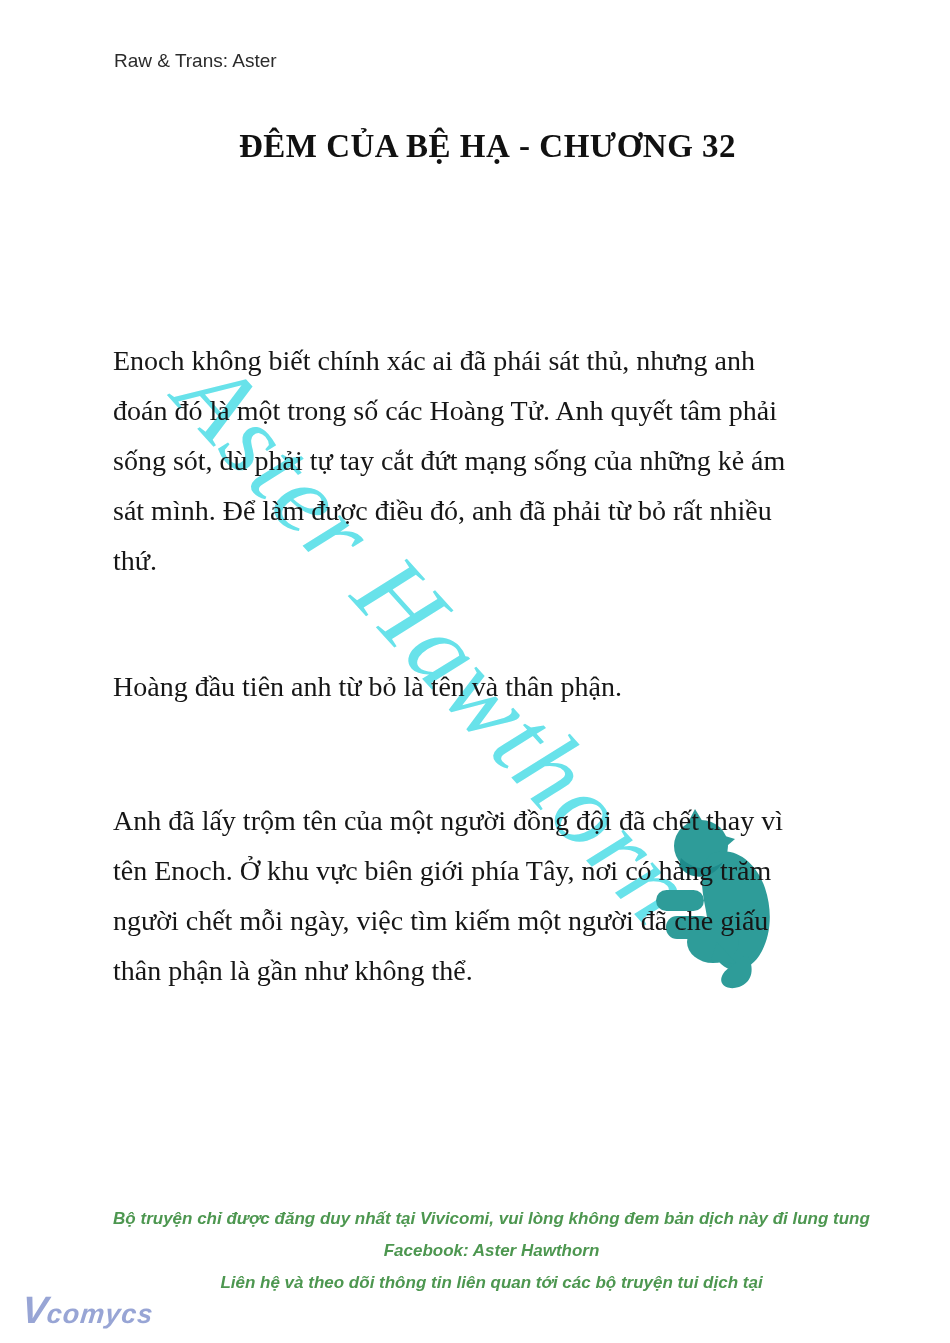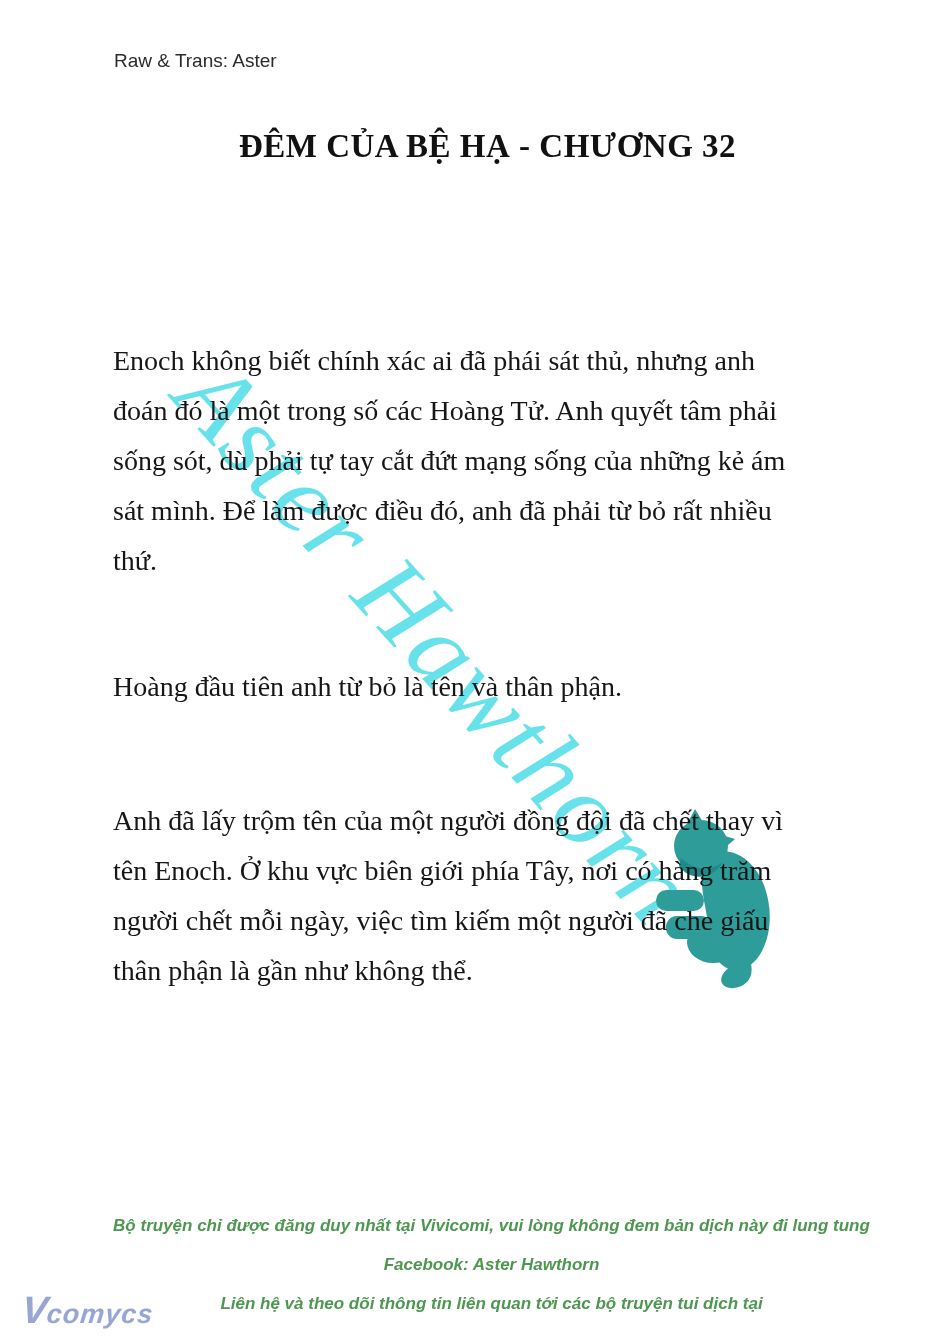--- a/index.html
+++ b/index.html
@@ -48,21 +48,21 @@
     z-index:0;
   }
   .footer{
     position:absolute;left:0;top:1202px;width:100%;
     text-align:center;z-index:2;
     font-family:"Liberation Sans", sans-serif;
     font-weight:bold;font-style:italic;
     font-size:17px;line-height:31px;
     color:var(--green,#4d9750);
   }
-  .footer div{margin:8px;padding-left:40px;}
+  .footer div{margin:1px;padding-left:40px;}
   .logo{
     position:absolute;left:22px;top:1291px;z-index:2;
     font-family:"Liberation Sans", sans-serif;
     font-style:italic;font-weight:bold;
     color:var(--logo,#98a5d5);
     letter-spacing:0px;
     transform:skewX(-6deg);
   }
   .logo .logo-initial{font-size:38px;line-height:38px;}
   .logo .logo-rest{font-size:27px;line-height:27px;letter-spacing:1px;}

